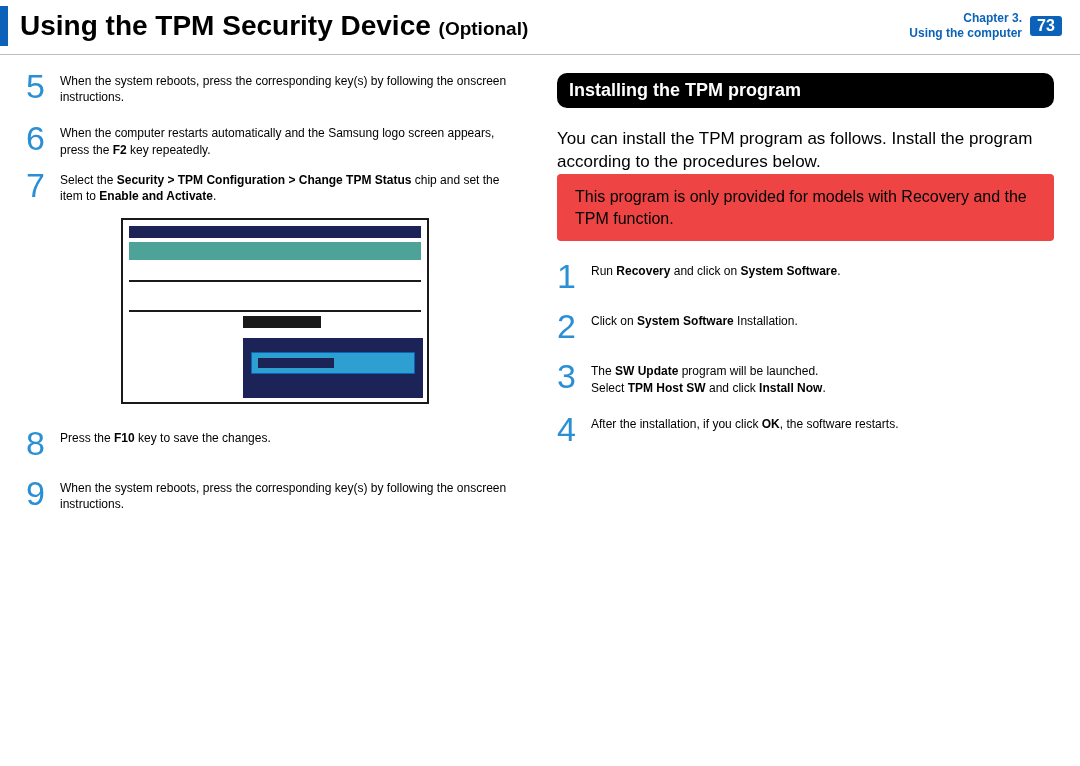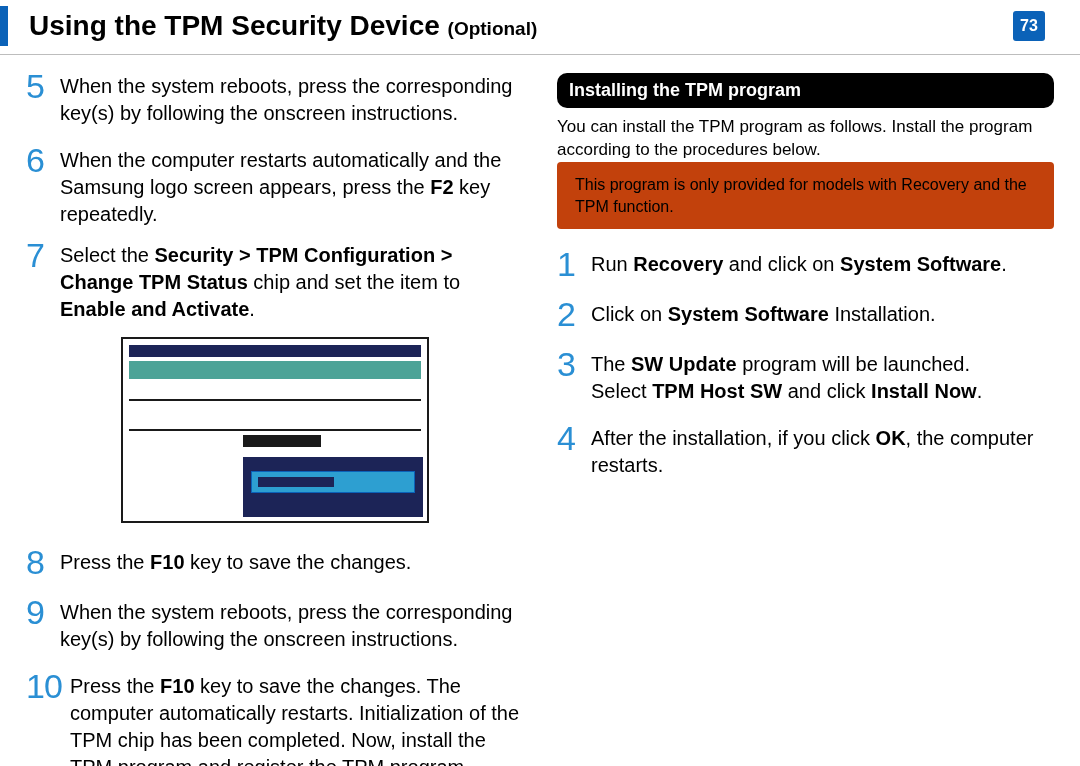--- a/index.html
+++ b/index.html
@@ -9,22 +9,21 @@
     font-family: "Segoe UI", Arial, sans-serif;
     color: #000;
     background: #fff;
     position: relative;
     font-size: 17px;
     line-height: 1.3;
   }
   .header {
     display: flex;
     align-items: center;
-    padding: 6px 35px 8px 0;
-    gap: 9px;
+    padding: 6px 18px 8px 0;
   }
   .accent {
     width: 8px;
     height: 40px;
     background: #0b62b8;
     margin-right: 12px;
     flex: 0 0 auto;
   }
   .title {
     font-size: 28px;
@@ -44,21 +43,21 @@
     line-height: 1.25;
     margin-right: 8px;
   }
   .page-num {
     background: #0b62b8;
     color: #fff;
     font-weight: 700;
     font-size: 16px;
     border-radius: 3px;
     width: 32px;
-    height: 30px;
+    height: 20px;
     display: flex;
     align-items: center;
     justify-content: center;
   }
   .divider {
     height: 1px;
     background: #bdbdbd;
     margin: 0 0 18px 0;
   }
   .cols {
@@ -80,39 +79,39 @@
     width: 34px;
     flex: 0 0 auto;
     text-align: left;
     font-family: "Segoe UI Light", "Segoe UI", Arial, sans-serif;
     letter-spacing: -1px;
     margin-top: -4px;
   }
   .num.w { width: 44px; }
   .body {
     flex: 1;
-    font-size: 20px;
+    font-size: 12px;
     line-height: 1.35;
   }
   .body b { font-weight: 700; }
   .section-hdr {
     background: #000;
     color: #fff;
     font-weight: 700;
     font-size: 18px;
     padding: 6px 12px;
     border-radius: 10px;
-    margin-bottom: 8px;
+    margin-bottom: 20px;
   }
   .intro {
     font-size: 17px;
     line-height: 1.35;
   }
   .note {
-    background: #c2410c;
+    background: #ef4444;
     border-radius: 4px;
     padding: 12px 18px;
     font-size: 16px;
     line-height: 1.35;
     margin-bottom: 22px;
   }
   .fig-wrap {
     display: flex;
     justify-content: center;
     margin-bottom: 26px;
@@ -178,20 +177,24 @@
   }
 </style>
 </head>
 <body>
 
 <div class="header">
   <div class="accent"></div>
   <div class="title">
     <span>Using the TPM Security Device</span>
     <span class="opt">(Optional)</span>
+  </div>
+  <div class="chapter">
+    <div>Chapter 3.</div>
+    <div>Using the computer</div>
   </div>
   <div class="page-num">73</div>
 </div>
 <div class="divider"></div>
 
 <div class="cols">
 
   <div class="col">
 
     <div class="step">
@@ -232,26 +235,20 @@
       <div class="body">
         <span>Press the </span><b>F10</b><span> key to save the changes.</span>
       </div>
     </div>
 
     <div class="step">
       <div class="num">9</div>
       <div class="body">When the system reboots, press the corresponding key(s) by following the onscreen instructions.</div>
     </div>
 
-    <div class="step">
-      <div class="num w">10</div>
-      <div class="body">
-        <span>Press the </span><b>F10</b><span> key to save the changes. The computer automatically restarts. Initialization of the TPM chip has been completed. Now, install the TPM program and register the TPM program.</span>
-      </div>
-    </div>
 
   </div>
 
   <div class="col">
 
     <div class="section-hdr">Installing the TPM program</div>
     <div class="intro">You can install the TPM program as follows. Install the program according to the procedures below.</div>
 
     <div class="note">This program is only provided for models with Recovery  and the TPM function.</div>
 
@@ -274,18 +271,18 @@
       <div class="body">
         <span>The </span><b>SW Update</b><span> program will be launched.</span><br>
         <span>Select </span><b>TPM Host SW</b><span> and click </span><b>Install Now</b><span>.</span>
       </div>
     </div>
 
 
     <div class="step">
       <div class="num">4</div>
       <div class="body">
-        <span>After the installation, if you click </span><b>OK</b><span>, the computer restarts.</span>
+        <span>After the installation, if you click </span><b>OK</b><span>, the software restarts.</span>
       </div>
     </div>
 
   </div>
 </div>
 
 </body></html>

